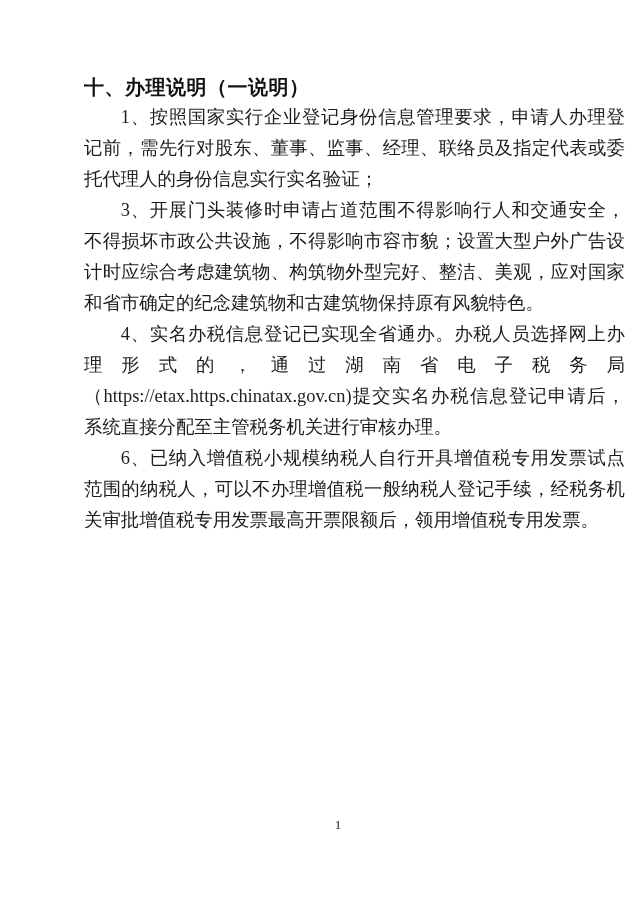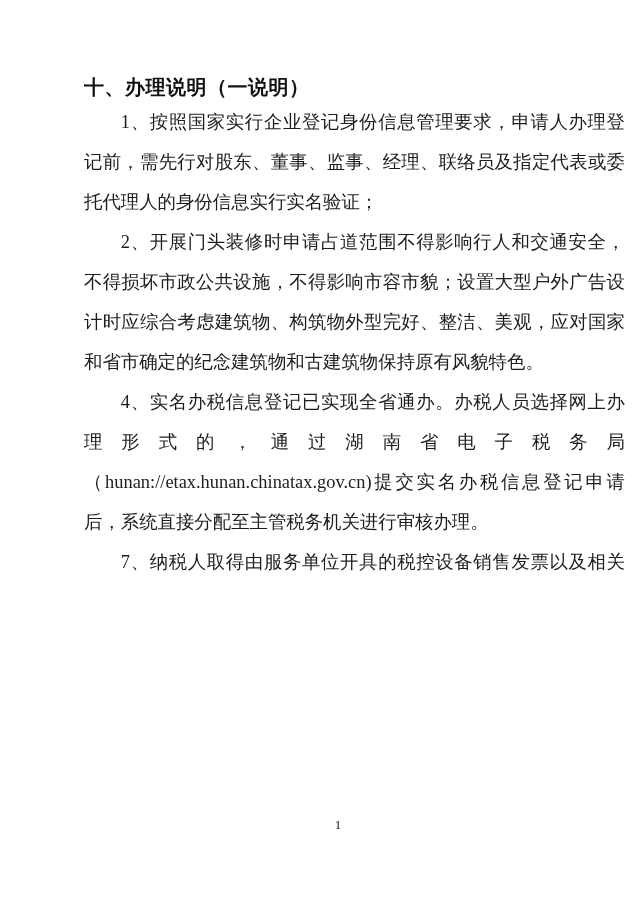--- a/index.html
+++ b/index.html
@@ -28,21 +28,21 @@
     font-weight: 700;
     font-size: 20px;
     line-height: 30px;
     color: #111111;
     letter-spacing: 0.5px;
     white-space: nowrap;
   }
   .content p {
     margin: 0;
     font-size: 18.4px;
-    line-height: 40px;
+    line-height: 31px;
     color: #1d1d1d;
     text-align: justify;
     text-justify: inter-character;
     text-indent: 2em;
   }
   .content p.force-justify {
     text-align-last: justify;
   }
   .nw {
     white-space: nowrap;
@@ -58,18 +58,18 @@
     font-family: "Liberation Serif", "DejaVu Serif", serif;
   }
 </style>
 </head>
 <body>
 
 <div class="page">
   <div class="content">
     <h1 class="doc-title">十、办理说明（一说明）</h1>
     <p>1、按照国家实行企业登记身份信息管理要求，申请人办理登记前，需先行对股东、董事、监事、经理、联络员及指定代表或委托代理人的身份信息实行实名验证；</p>
-    <p>2、开展门头装修时申请占道范围不得影响行人和交通安全，不得损坏市政公共设施，不得影响市容市貌；设置大型户外广告设计时应综合考虑建筑物、构筑物外型完好、整洁、美观，应对国家和省市确定的纪念建筑物和古建筑物保持原有风貌特色。</p>
-    <p>4、实名办税信息登记已实现全省通办。办税人员选择网上办理形式的，通过湖南省电子税务局<span class="nw">（hunan://etax.hunan.chinatax.gov.cn)</span>提交实名办税信息登记申请后，系统直接分配至主管税务机关进行审核办理。</p>
-    <p class="force-justify">7、纳税人取得由服务单位开具的税控设备销售发票以及相关</p>
+    <p>3、开展门头装修时申请占道范围不得影响行人和交通安全，不得损坏市政公共设施，不得影响市容市貌；设置大型户外广告设计时应综合考虑建筑物、构筑物外型完好、整洁、美观，应对国家和省市确定的纪念建筑物和古建筑物保持原有风貌特色。</p>
+    <p>4、实名办税信息登记已实现全省通办。办税人员选择网上办理形式的，通过湖南省电子税务局<span class="nw">（https://etax.https.chinatax.gov.cn)</span>提交实名办税信息登记申请后，系统直接分配至主管税务机关进行审核办理。</p>
+    <p>6、已纳入增值税小规模纳税人自行开具增值税专用发票试点范围的纳税人，可以不办理增值税一般纳税人登记手续，经税务机关审批增值税专用发票最高开票限额后，领用增值税专用发票。</p>
   </div>
   <div class="page-number">1</div>
 </div>
 
 </body></html>

